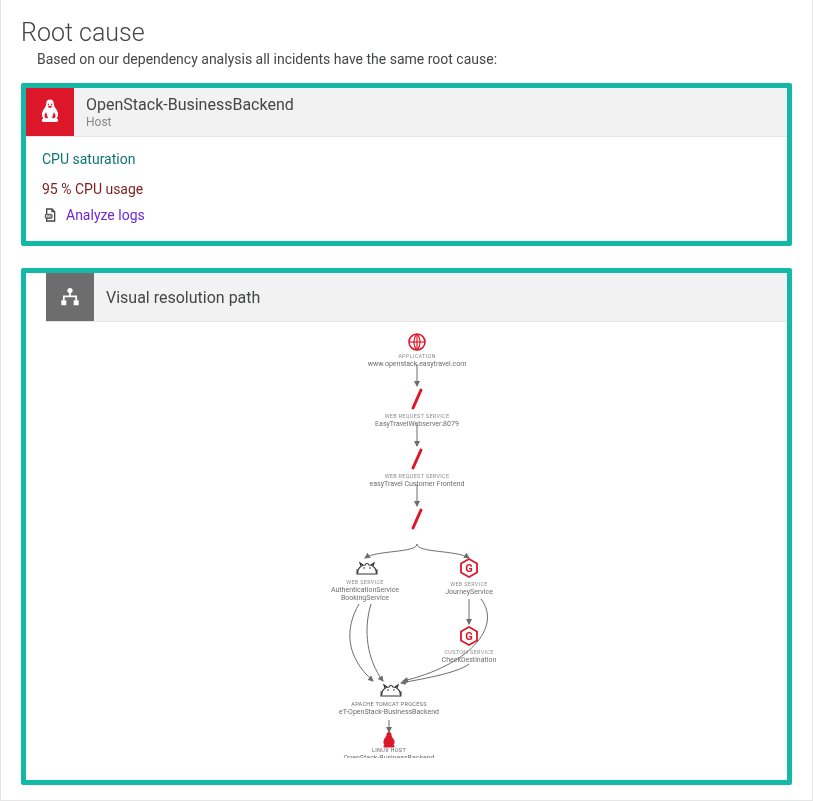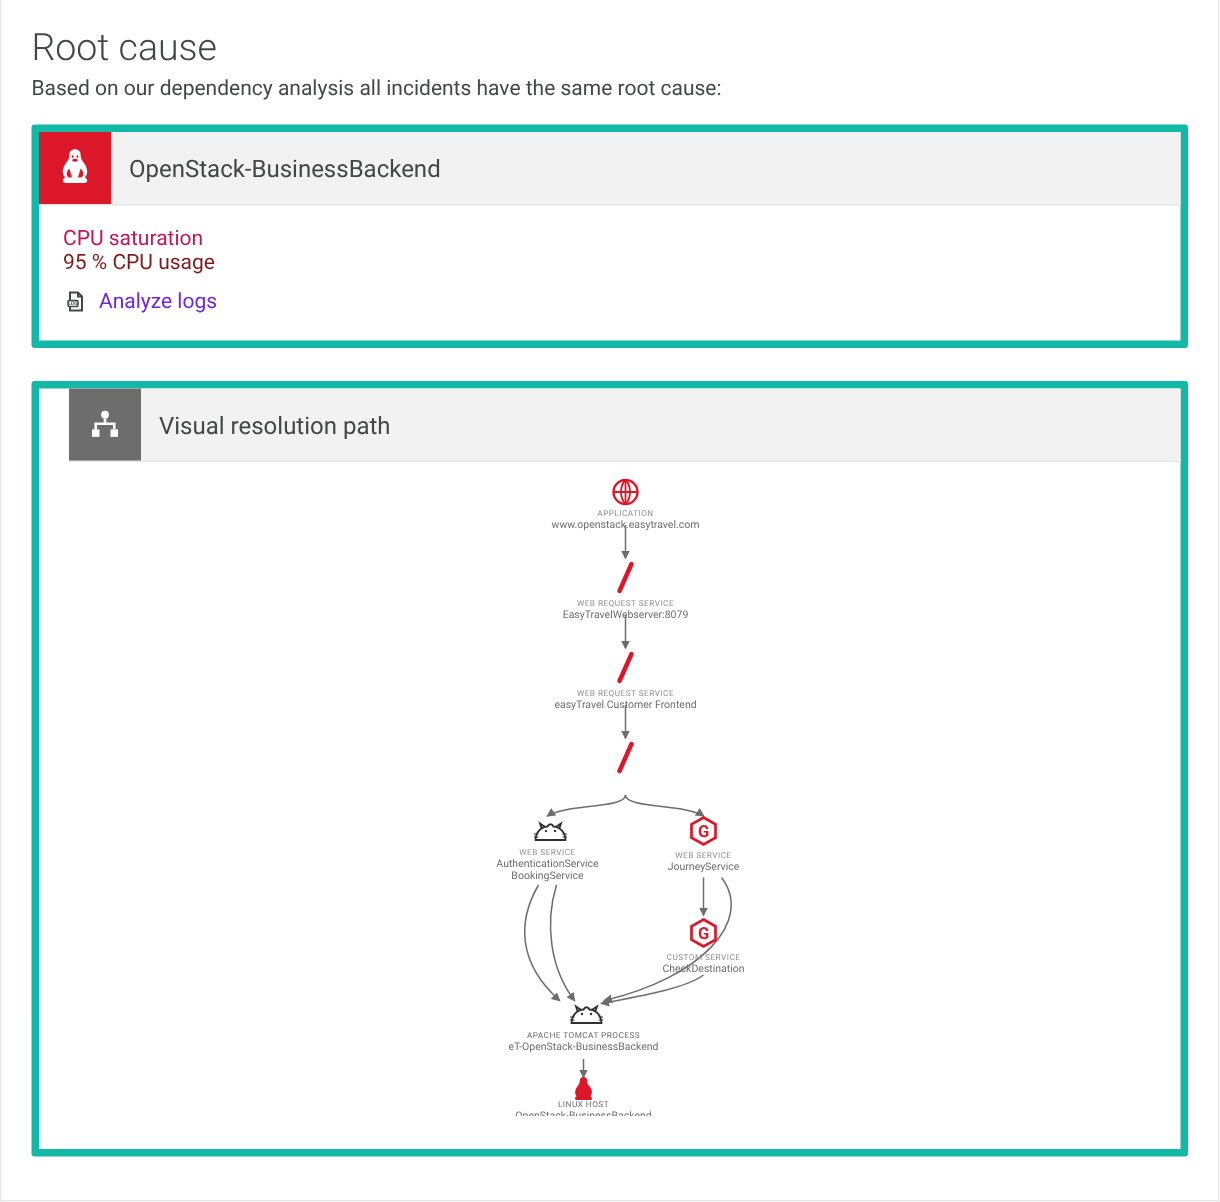--- a/index.html
+++ b/index.html
@@ -22,20 +22,21 @@
   .page-title {
     font-size:25px;
     font-weight:300;
     color:#454646;
     margin:0 0 4px 0;
   }
   .page-subtitle {
     font-size:14px;
     color:#454646;
     margin-bottom:16px;
+    margin-left:16px;
   }
 
   .panel {
     border:5px solid #14b8a6;
     border-radius:2px;
     background:#fff;
   }
   .panel + .panel { margin-top:22px;padding-left:20px; }
 
   .panel-header {
@@ -49,21 +50,21 @@
     display:flex; align-items:center; justify-content:center;
     flex-shrink:0;
   }
   .panel-icon.red { background:#dc172a; }
   .panel-icon.gray { background:#6d6d6d; }
   .panel-head-text { padding:6px 0 6px 12px; }
   .panel-head-title { font-size:16px; color:#454646; }
   .panel-head-sub { font-size:12px; color:#898989; margin-top:1px; }
 
   .panel-body { padding:14px 16px 18px 16px; }
-  .finding-title { font-size:14px; color:#be185d; }
+  .finding-title { font-size:14px; color:#0f766e; margin-bottom:14px; }
   .finding-value { font-size:14px; color:#7f1d1d; margin-bottom:10px; }
   .link-row { display:flex; align-items:center; gap:8px; }
   .link-row a { color:#6d28d9; font-size:14px; text-decoration:none; }
   .doc-icon { width:16px; height:16px; display:inline-flex; align-items:center; justify-content:center; }
 
   .graph-body { padding:6px 0 12px 0; height:440px; position:relative; }
   .graph-svg { display:block; margin:0 auto; }
 
   .node-label { font-size:7px; fill:#6d6d6d; text-anchor:middle; }
   .node-label.tiny { font-size:5.5px; letter-spacing:0.3px; fill:#8f8f8f; }
@@ -78,20 +79,21 @@
 
   <div class="panel">
     <div class="panel-header">
       <div class="panel-icon red">
         <svg width="30" height="30" viewBox="0 0 24 24">
           <path fill="#ffffff" d="M12 2c-1.8 0-3 1.2-3 3 0 .8-.3 2.2-.9 3.1C7 9.5 5.5 11.5 5.5 14c0 1.2.5 2.3 1.3 3.1-.6.2-1.2.6-1.3 1.4-.1.9.6 1.5 1.6 1.5h9.8c1 0 1.7-.6 1.6-1.5-.1-.8-.7-1.2-1.3-1.4.8-.8 1.3-1.9 1.3-3.1 0-2.5-1.5-4.5-2.6-5.9C15.3 7.2 15 5.8 15 5c0-1.8-1.2-3-3-3zm-1.3 3.2c.3 0 .5.3.5.7s-.2.7-.5.7-.5-.3-.5-.7.2-.7.5-.7zm2.6 0c.3 0 .5.3.5.7s-.2.7-.5.7-.5-.3-.5-.7.2-.7.5-.7zM12 7c.8 0 1.5.3 1.5.8s-.7.8-1.5.8-1.5-.3-1.5-.8S11.2 7 12 7zm-3 5.2c.3 1.8 1.3 3.5 1.3 4.8H9c-.7 0-1.4-.9-1.4-2 0-1.2.7-2.3 1.4-2.8zm6 0c.7.5 1.4 1.6 1.4 2.8 0 1.1-.7 2-1.4 2h-1.3c0-1.3 1-3 1.3-4.8z"></path>
         </svg>
       </div>
       <div class="panel-head-text">
         <div class="panel-head-title">OpenStack-BusinessBackend</div>
+        <div class="panel-head-sub">Host</div>
       </div>
     </div>
     <div class="panel-body">
       <div class="finding-title">CPU saturation</div>
       <div class="finding-value">95 % CPU usage</div>
       <div class="link-row">
         <span class="doc-icon">
           <svg width="16" height="16" viewBox="0 0 24 24">
             <path fill="none" stroke="#454646" stroke-width="2" d="M7 3h8l4 4v14H7z"></path>
             <path fill="none" stroke="#454646" stroke-width="2" d="M15 3v4h4"></path>

